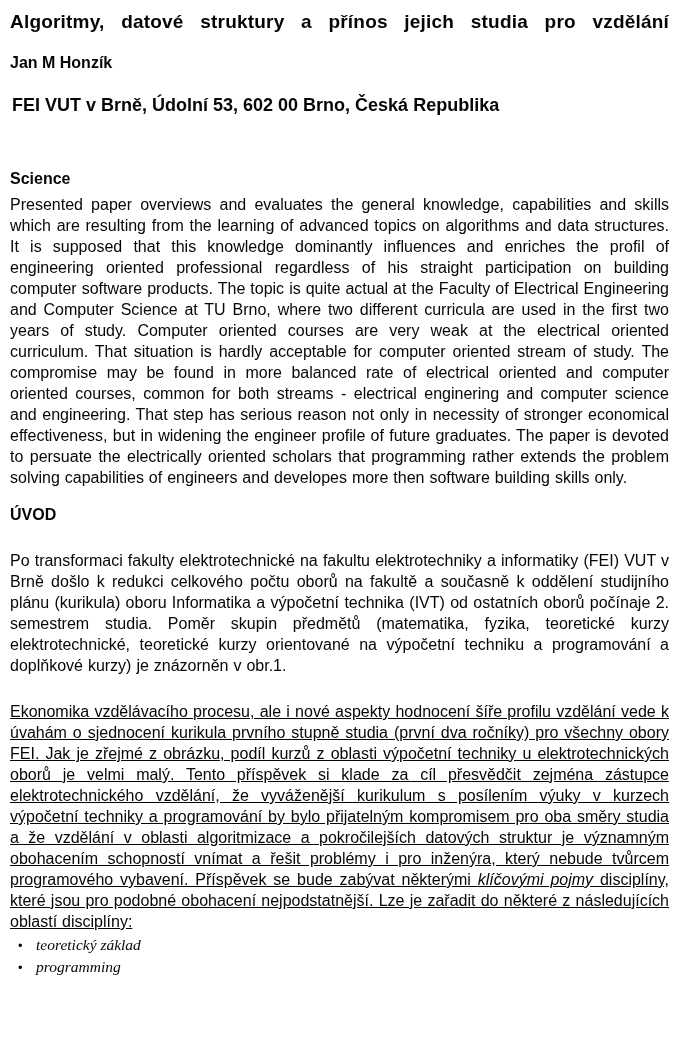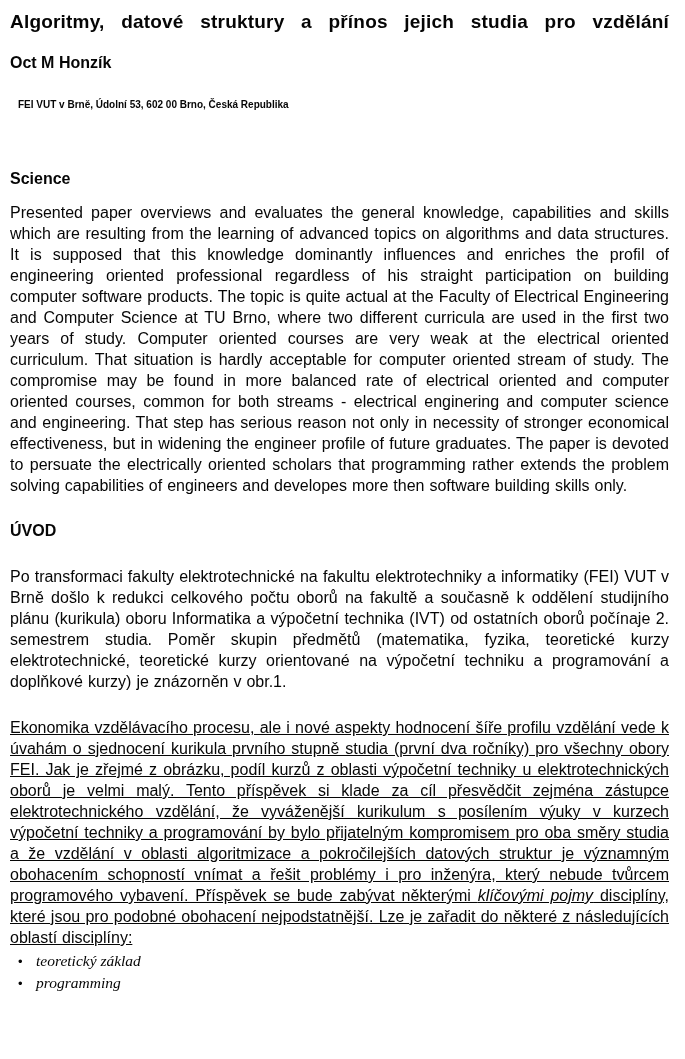--- a/index.html
+++ b/index.html
@@ -37,41 +37,41 @@
     display: block;
     text-align: left;
   }
   .author {
     margin: 16px 0 0 0;
     font-size: 16px;
     font-weight: 700;
     line-height: 22px;
   }
   .affiliation {
-    margin: 20px 0 0 8px;
-    font-size: 10px;
+    margin: 20px 0 0 2px;
+    font-size: 18px;
     font-weight: 700;
     line-height: 22px;
   }
   .section-heading {
     margin: 0;
     font-size: 16px;
     font-weight: 700;
     line-height: 22px;
   }
   .summary-heading { margin-top: 52px; }
-  .uvod-heading { margin-top: 24px; }
+  .uvod-heading { margin-top: 16px; }
   .body-text {
     margin: 0;
     font-size: 16px;
     line-height: 21px;
     text-align: justify;
     word-spacing: 0.5px;
   }
-  .summary-body { margin-top: 12px; }
+  .summary-body { margin-top: 4px; }
   .uvod-para1 { margin-top: 24px; }
   .uvod-para2 { margin-top: 25px; text-decoration: underline; }
   .italic-phrase { font-style: italic; }
   .bullet-list {
     list-style: none;
     margin: 3px 0 0 0;
     padding: 0;
   }
   .bullet-item {
     display: flex;
@@ -95,21 +95,21 @@
 </style>
 </head>
 <body>
 
 <div class="page">
 
   <h1 class="paper-title">
     <span class="title-line1">Algoritmy, datové struktury a přínos jejich studia pro vzdělání</span>
   </h1>
 
-  <p class="author">Oct M Honzík</p>
+  <p class="author">Jan M Honzík</p>
 
   <p class="affiliation">FEI VUT v Brně, Údolní 53, 602 00 Brno, Česká Republika</p>
 
   <h2 class="section-heading summary-heading">Science</h2>
 
   <p class="body-text summary-body">Presented paper overviews and evaluates the general knowledge, capabilities and skills which are resulting from the learning of advanced topics on algorithms and data structures. It is supposed that this knowledge dominantly influences and enriches the profil of engineering oriented professional regardless of his straight participation on building computer software products. The topic is quite actual at the Faculty of Electrical Engineering and Computer Science at TU Brno, where two different curricula are used in the first two years of study. Computer oriented courses are very weak at the electrical oriented curriculum. That situation is hardly acceptable for computer oriented stream of study. The compromise may be found in more balanced rate of electrical oriented and computer oriented courses, common for both streams - electrical enginering and computer science and engineering. That step has serious reason not only in necessity of stronger economical effectiveness, but in widening the engineer profile of future graduates. The paper is devoted to persuate the electrically oriented scholars that programming rather extends the problem solving capabilities of engineers and developes more then software building skills only.</p>
 
   <h2 class="section-heading uvod-heading">ÚVOD</h2>
 
   <p class="body-text uvod-para1">Po transformaci fakulty elektrotechnické na fakultu elektrotechniky a informatiky (FEI) VUT v Brně došlo k redukci celkového počtu oborů na fakultě a současně k oddělení studijního plánu (kurikula) oboru Informatika a výpočetní technika (IVT) od ostatních oborů počínaje 2. semestrem studia. Poměr skupin předmětů (matematika, fyzika, teoretické kurzy elektrotechnické, teoretické kurzy orientované na výpočetní techniku a programování a doplňkové kurzy) je znázorněn v obr.1.</p>

